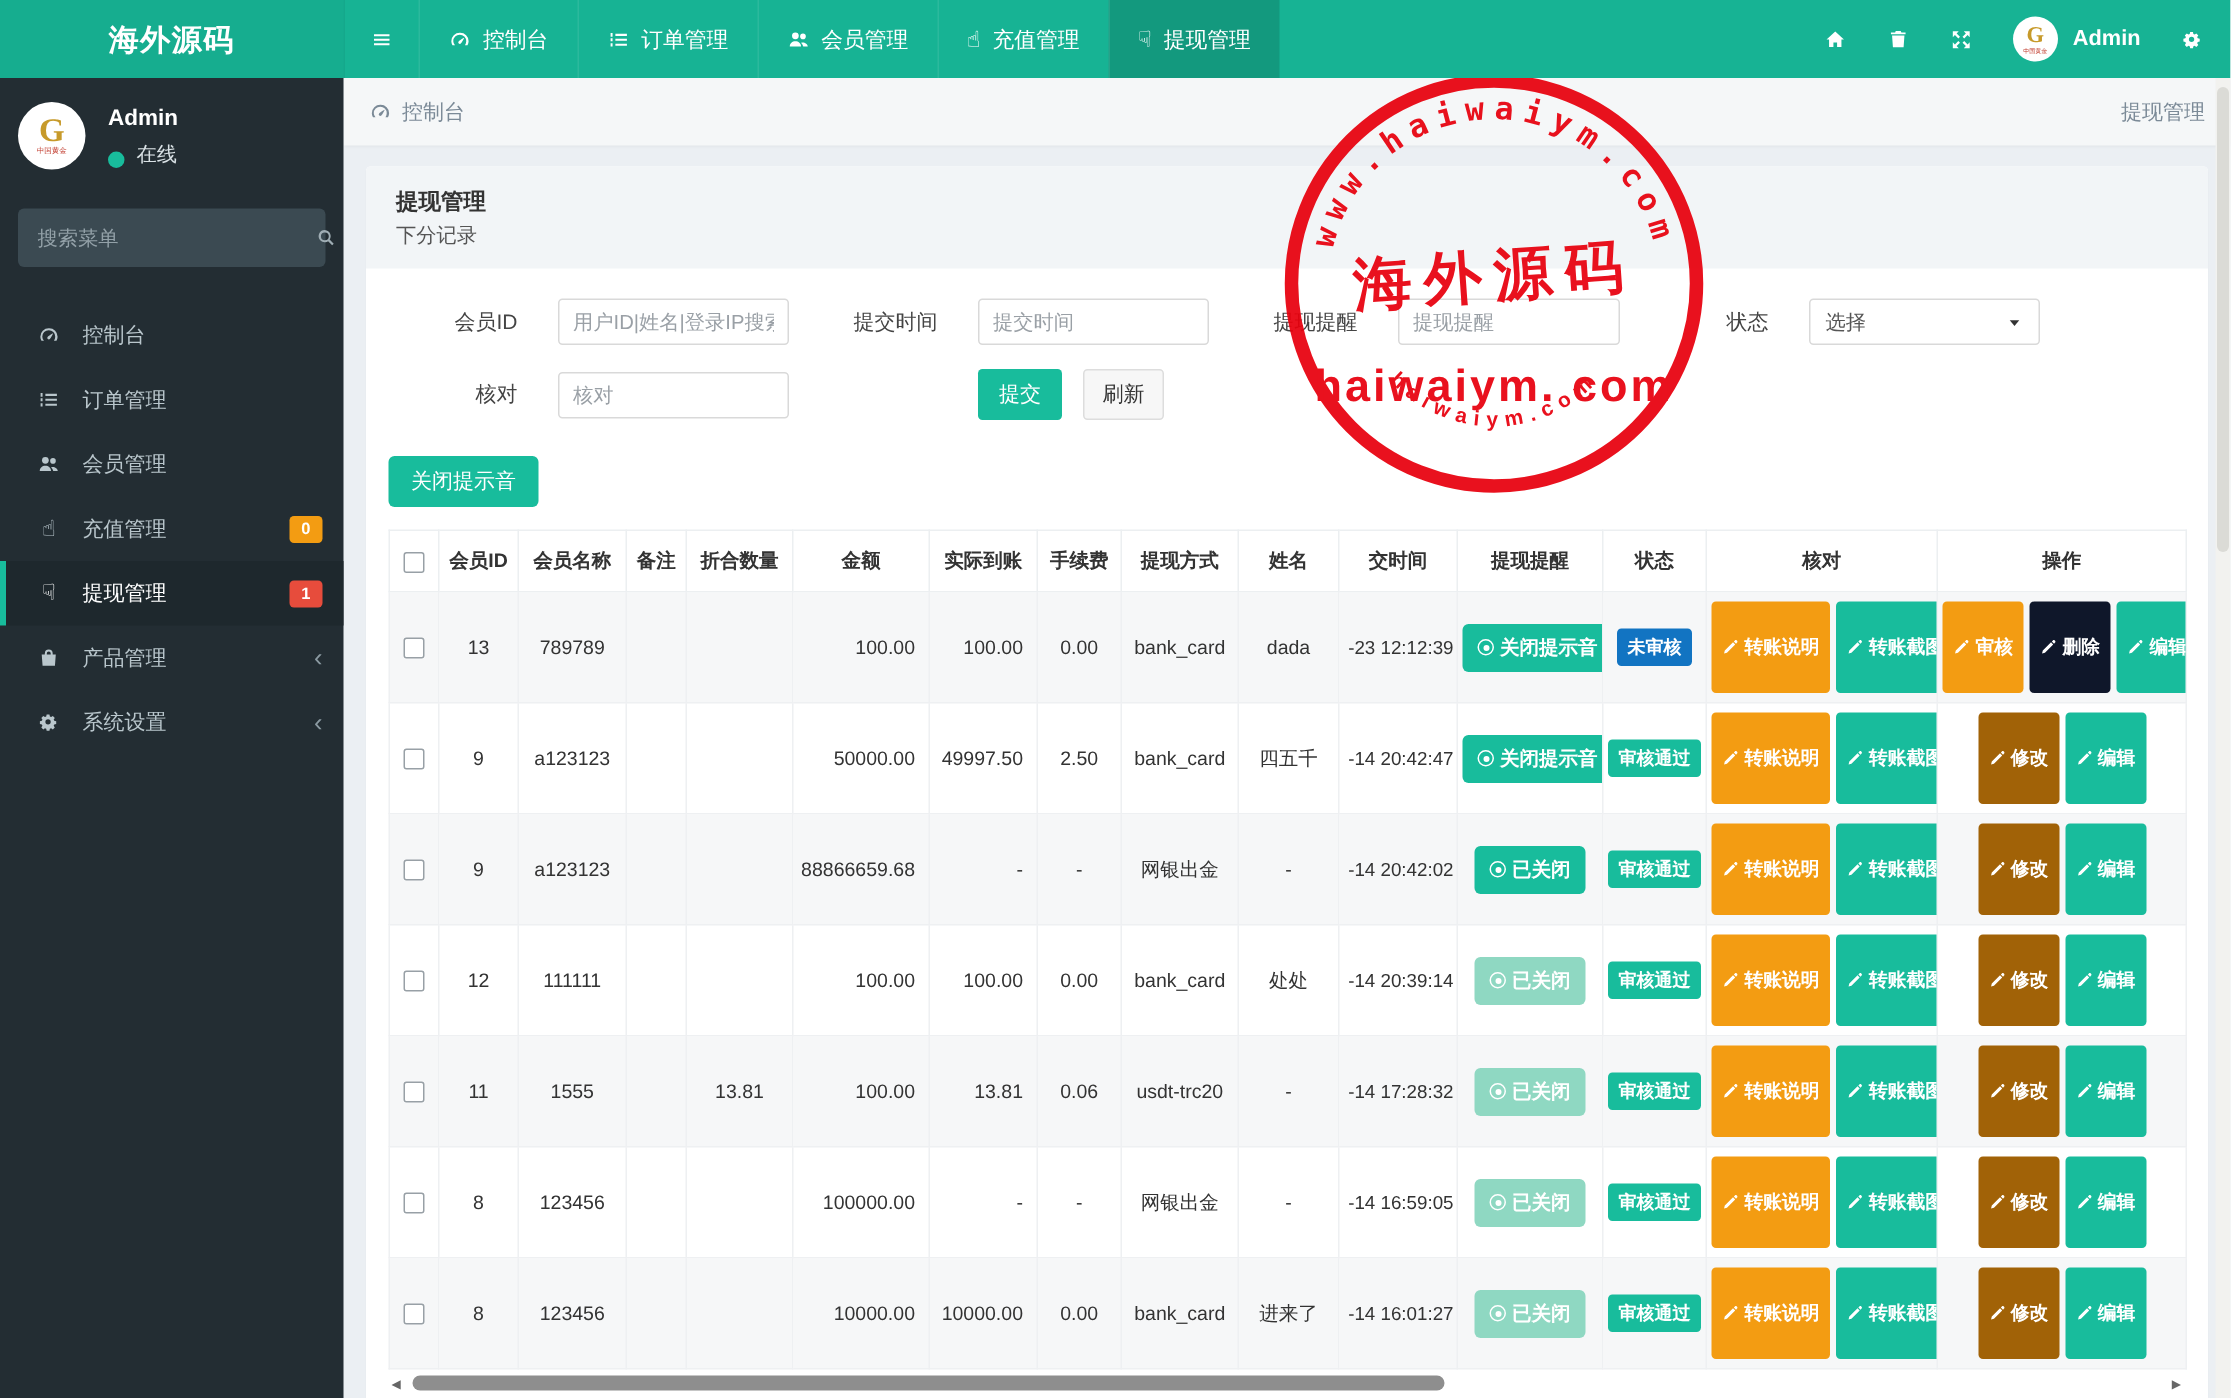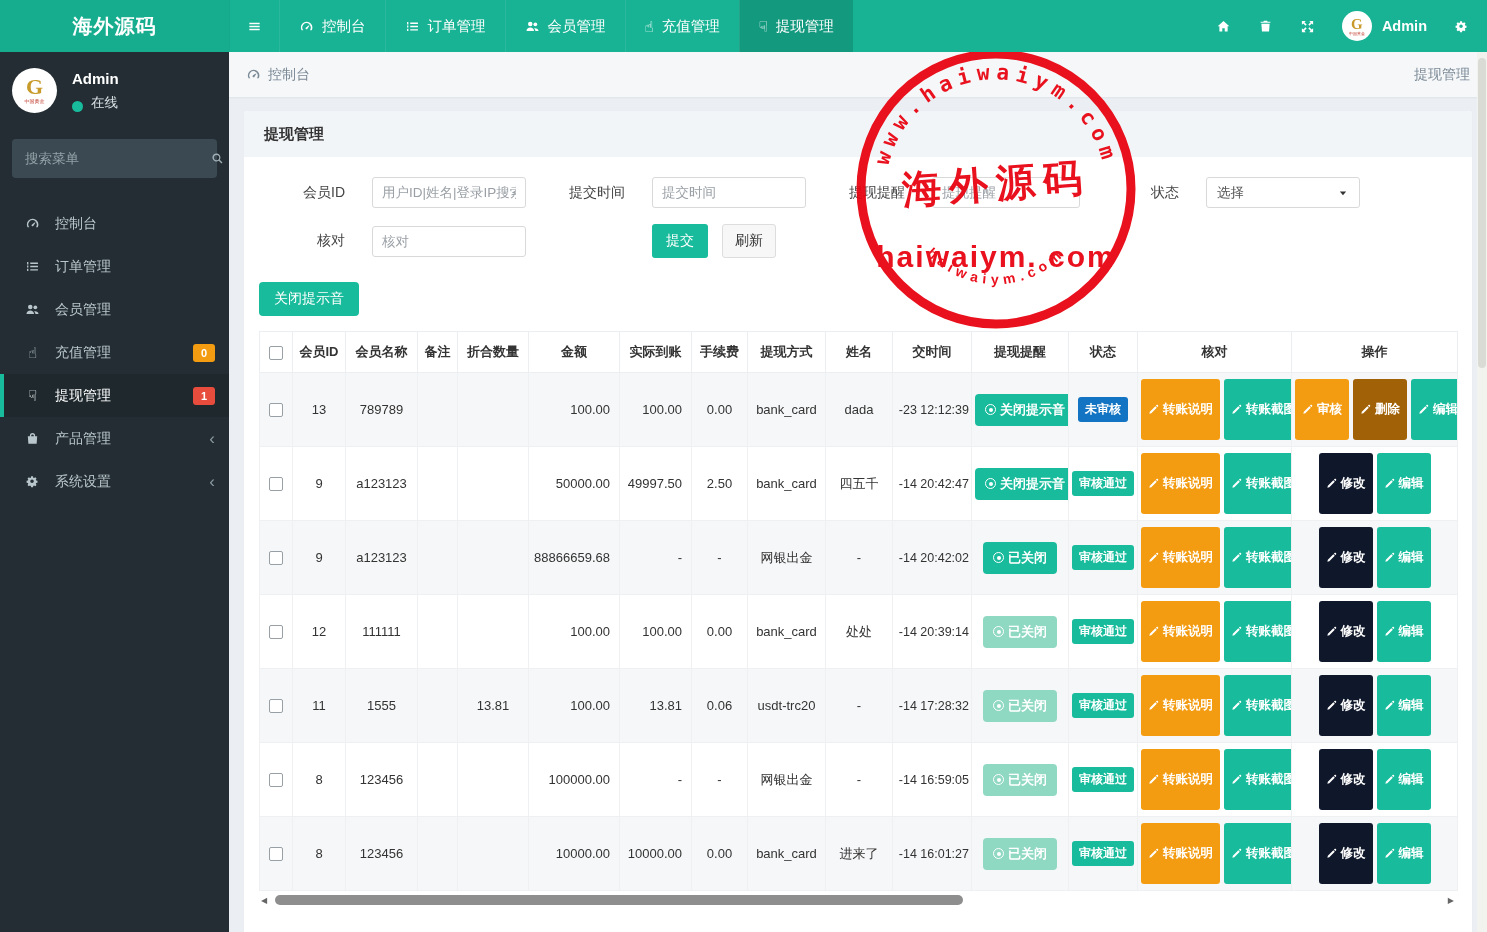--- a/index.html
+++ b/index.html
@@ -72,23 +72,23 @@
 tr.odd td{background:#f6f7f8}
 td.num{text-align:right;padding-right:9px}
 td.tm{text-align:right;padding-right:2px;font-size:12.5px}
 .cb{display:inline-block;width:14px;height:14px;border:1.5px solid #98a0a6;border-radius:2px;background:#fff;cursor:pointer;vertical-align:middle}
 .badge{display:inline-block;padding:4px 7px;border-radius:3px;color:#fff;font-size:12px;font-weight:bold}
 .badge-pending{background:#1274c2}
 .badge-passed{background:#18bc9c}
 .tbtn{display:inline-flex;align-items:center;gap:4px;border:none;border-radius:3px;color:#fff;font-size:12.5px;font-weight:bold;padding:22px 7px;cursor:pointer;font-family:inherit;vertical-align:middle}
 .tbtn+.tbtn{margin-left:4px}
 .c-orange{background:#f39c12}
-.c-red{background:#a16207}
+.c-red{background:#0f172a}
 .c-teal{background:#18bc9c}
-.c-blue{background:#0f172a}
+.c-blue{background:#a16207}
 .c-muted{background:#8fd8c2}
 .remind{padding:7px 10px;font-size:13px;border-radius:4px}
 .ring-dot{width:11px;height:11px;border:1.5px solid #fff;border-radius:50%;display:inline-flex;align-items:center;justify-content:center;flex:none}
 .ring-dot::after{content:"";width:4px;height:4px;background:#fff;border-radius:50%}
 
 .hscroll{position:relative;height:11px;margin-top:4px;width:1197px}
 .hs-thumb{position:absolute;left:16px;top:0;height:10px;width:688px;background:#8e8e8e;border-radius:5px;cursor:pointer}
 .hs-arrow{position:absolute;top:1px;font-size:8px;color:#666;cursor:pointer}
 .hs-arrow.left{left:2px}
 .hs-arrow.right{right:2px}
@@ -289,20 +289,21 @@
         </span>
       <span>控制台</span>
     </span>
     <span class="crumb-right">提现管理</span>
   </div>
 
   <div class="content">
     <section class="panel">
       <div class="panel-head">
         <div class="panel-title">提现管理</div>
+        <div class="panel-sub">下分记录</div>
       </div>
       <div class="panel-body">
 
         <div class="filters">
           <label class="f-label">会员ID</label>
           <input class="f-input" placeholder="用户ID|姓名|登录IP搜索" style="">
           <label class="f-label">提交时间</label>
           <input class="f-input" placeholder="提交时间" style="">
           <label class="f-label">提现提醒</label>
           <input class="f-input" placeholder="提现提醒" style="">

